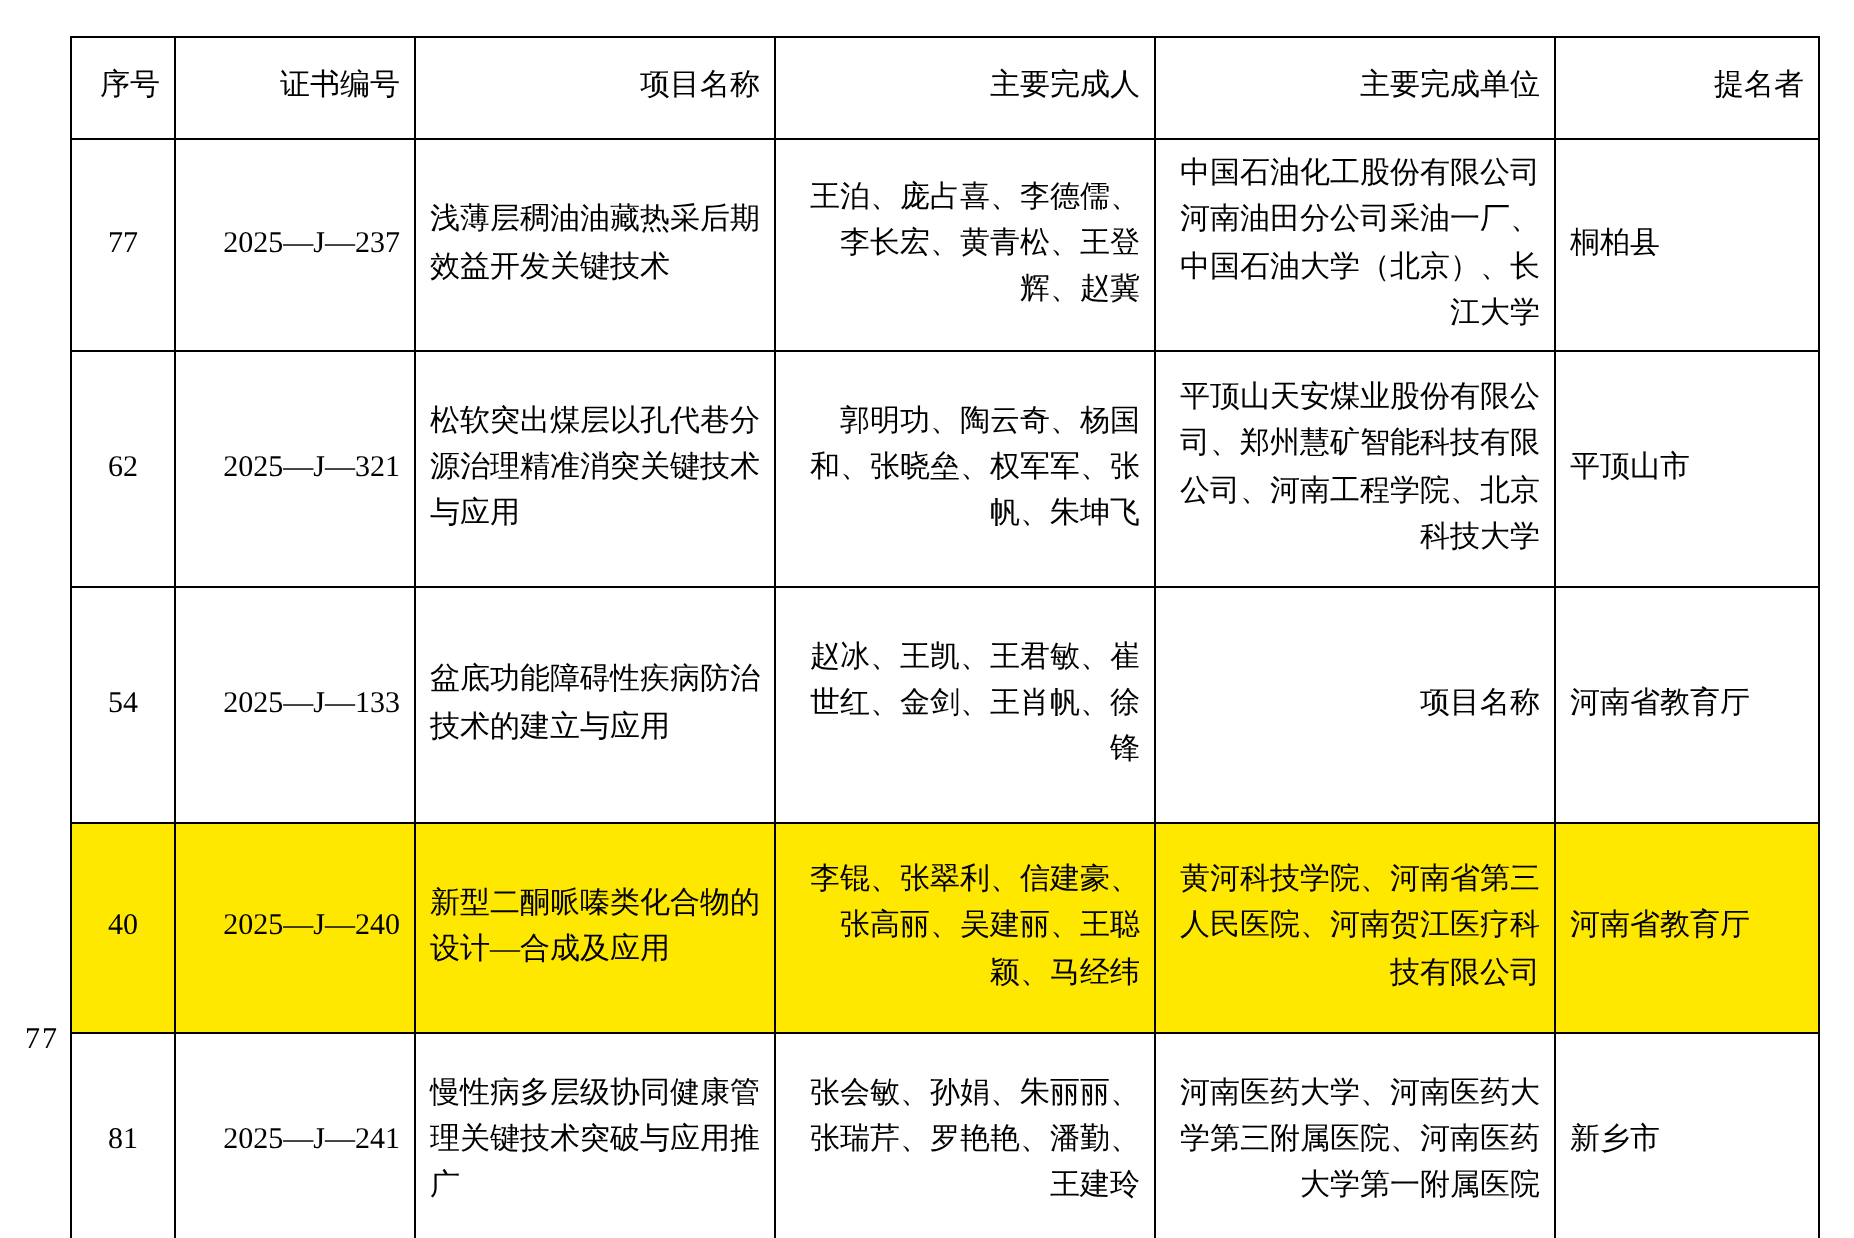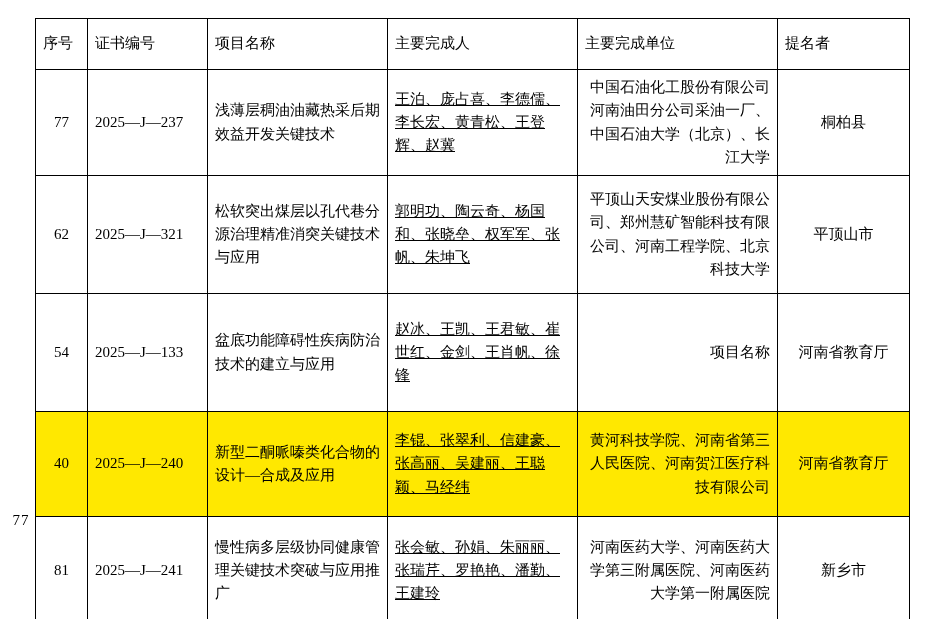--- a/index.html
+++ b/index.html
@@ -47,38 +47,38 @@
   table.award-table td {
     border: 1px solid #000000;
     padding: 6px 7px;
     vertical-align: middle;
     font-size: 15px;
     line-height: 1.55;
     font-weight: normal;
     word-break: break-all;
   }
   thead th {
-    text-align: left;
+    text-align: right;
     height: 38px;
     padding: 4px 4px;
     font-size: 15.5px;
   }
   col.c-no      { width: 52px; }
   col.c-cert    { width: 120px; }
   col.c-project { width: 180px; }
   col.c-people  { width: 190px; }
   col.c-units   { width: 200px; }
   col.c-nominator { width: 132px; }
 
   td.cell-no      { text-align: center; }
-  td.cell-cert    { text-align: left; letter-spacing: 0px; }
+  td.cell-cert    { text-align: right; letter-spacing: 0px; }
   td.cell-project { text-align: left; margin-left: 42px; }
-  td.cell-people  { text-align: left; text-decoration: underline; }
+  td.cell-people  { text-align: right; }
   td.cell-units   { text-align: right; }
-  td.cell-nominator { text-align: center; }
+  td.cell-nominator { text-align: left; }
 
   tr.highlight td {
     background: #ffe800;
   }
   tr.row-77 td { height: 92px; }
   tr.row-78 td { height: 105px; }
   tr.row-79 td { height: 105px; }
   tr.row-80 td { height: 92px; }
   tr.row-81 td { height: 95px; }
 </style>

